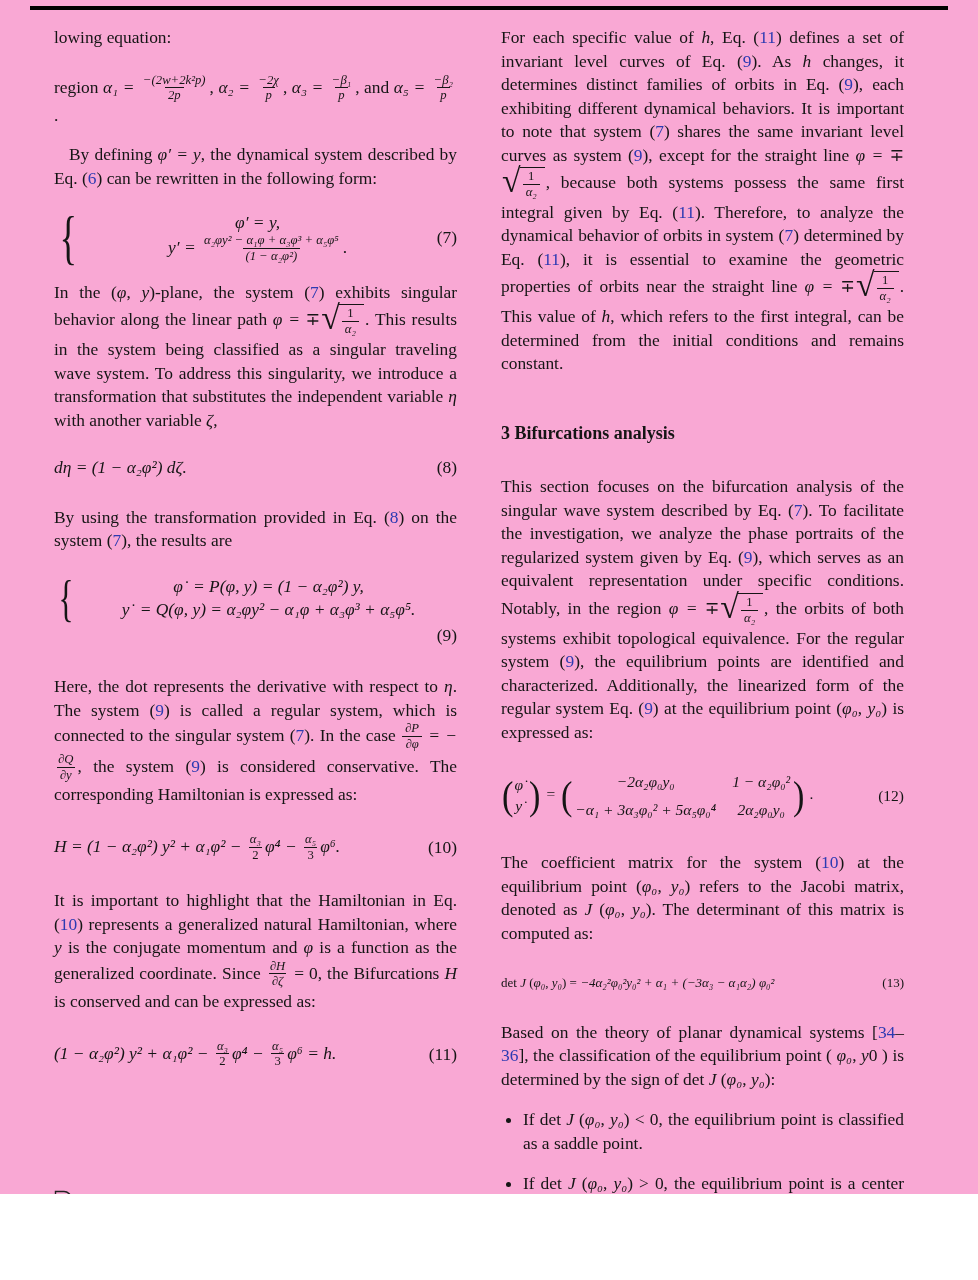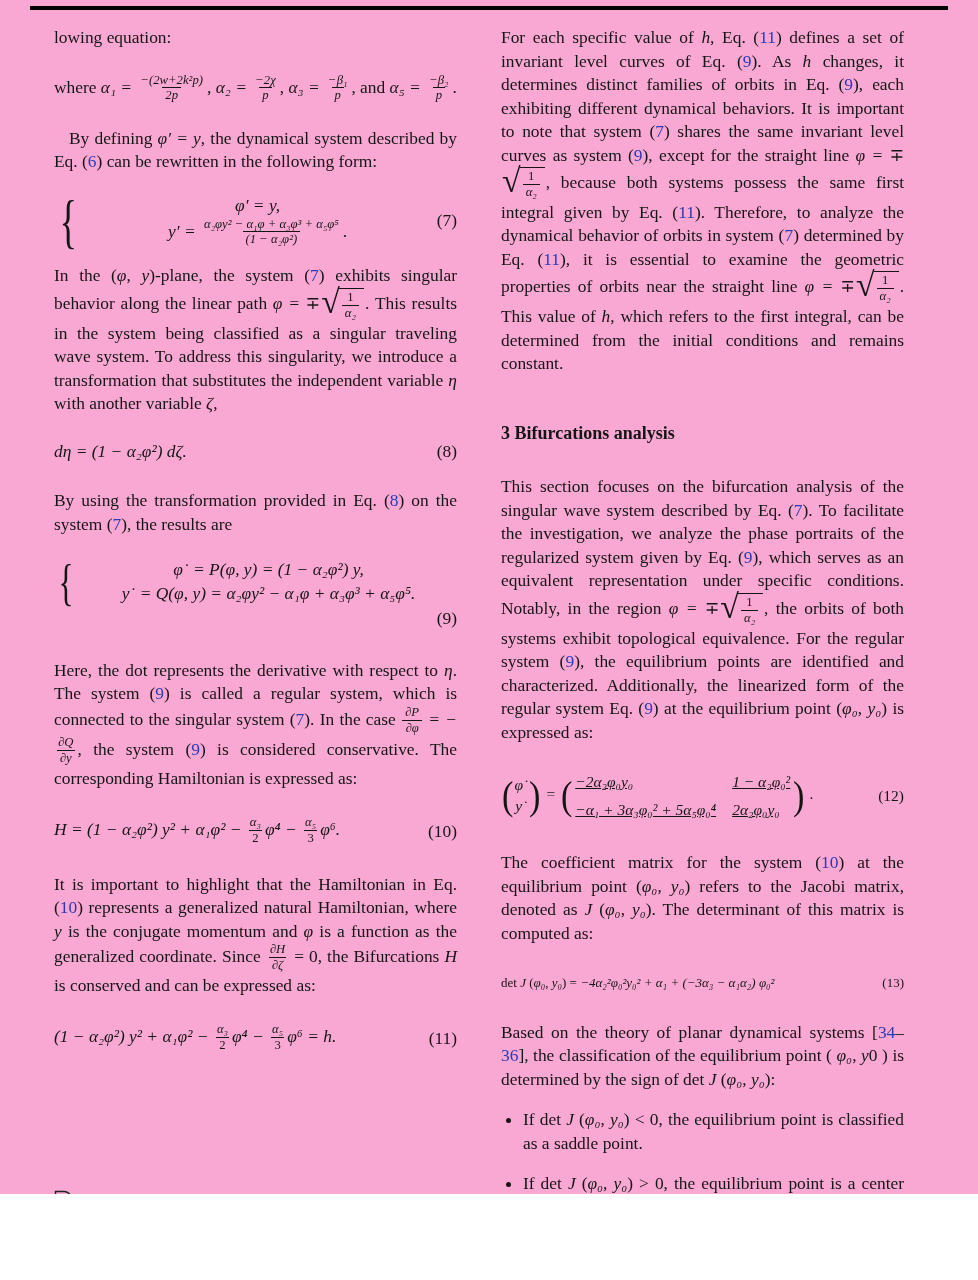--- a/index.html
+++ b/index.html
@@ -27,48 +27,48 @@
   .eqrow.end{align-items:flex-end;}
   .eqbody{flex:1;min-width:0;}
   .eqline{text-align:left;}
   .braced .eqline{text-align:center;}
   .brace{line-height:0.92;margin-right:2px;transform:scaleX(0.62);display:inline-block;font-weight:300;}
   .eqnum{padding-left:6px;white-space:nowrap;}
   .numrow{text-align:right;margin-top:2px;}
   .big{display:inline-block;line-height:0.9;vertical-align:middle;transform:scaleX(0.85);font-weight:300;}
   .stack{display:inline-flex;flex-direction:column;align-items:center;vertical-align:middle;line-height:1.35;text-align:center;}
   .mat{display:inline-grid;vertical-align:middle;column-gap:16px;row-gap:4px;margin:0 2px;}
-  .mcell{white-space:nowrap;text-decoration:underline;}
+  .mcell{text-align:center;white-space:nowrap;}
   .blist{margin:0;padding-left:22px;}
   .blist li{margin-bottom:3px;margin-top:17px;}
   .footer{position:absolute;left:52px;top:1190px;display:flex;align-items:center;gap:7px;}
   .sp-text{font-size:18px;letter-spacing:0.2px;color:#1d1d1d;}
 </style>
 </head>
 <body>
 
 <div class="page">
   <div class="top-rule"></div>
   <div class="content">
     <div class="col" id="col-left">
         <p class="para"><span class="r-p">lowing equation:</span></p>
-        <p class="para" style="margin-top: 24px;"><span class="r-p">where </span><span class="r-m">α₁ = </span><span class="frac">
+        <p class="para" style="margin-top: 24px;"><span class="r-p">region </span><span class="r-m">α₁ = </span><span class="frac">
             <span class="fn"><span class="r-m">−(2w+2k²p)</span></span>
             <span class="fd"><span class="r-m">2p</span></span>
           </span><span class="r-p">, </span><span class="r-m">α₂ = </span><span class="frac">
             <span class="fn"><span class="r-m">−2χ</span></span>
             <span class="fd"><span class="r-m">p</span></span>
           </span><span class="r-p">, </span><span class="r-m">α₃ = </span><span class="frac">
             <span class="fn"><span class="r-m">−β₁</span></span>
             <span class="fd"><span class="r-m">p</span></span>
           </span><span class="r-p">, and </span><span class="r-m">α₅ = </span><span class="frac">
             <span class="fn"><span class="r-m">−β₂</span></span>
             <span class="fd"><span class="r-m">p</span></span>
           </span><span class="r-p">.</span></p>
-        <p class="para ind" style="margin-top: 23px;"><span class="r-p">By defining </span><span class="r-m">φ′ = y</span><span class="r-p">, the dynamical system described by Eq. (</span><span class="r-ref">6</span><span class="r-p">) can be rewritten in the following form:</span></p>
+        <p class="para ind" style="margin-top: 16px;"><span class="r-p">By defining </span><span class="r-m">φ′ = y</span><span class="r-p">, the dynamical system described by Eq. (</span><span class="r-ref">6</span><span class="r-p">) can be rewritten in the following form:</span></p>
         <div class="eq braced" style="margin-top: 20px;">
           <div class="eqrow">
             <span class="brace" style="font-size: 3.4em;">{</span>
             <div class="eqbody">
               <div class="eqline"><span class="r-m">φ′ = y,</span></div>
               <div class="eqline"><span class="r-m">y′ = </span><span class="frac">
                   <span class="fn"><span class="r-m">α₂φy² − α₁φ + α₃φ³ + α₅φ⁵</span></span>
                   <span class="fd"><span class="r-m">(1 − α₂φ²)</span></span>
                 </span><span class="r-p">.</span></div>
             </div>

